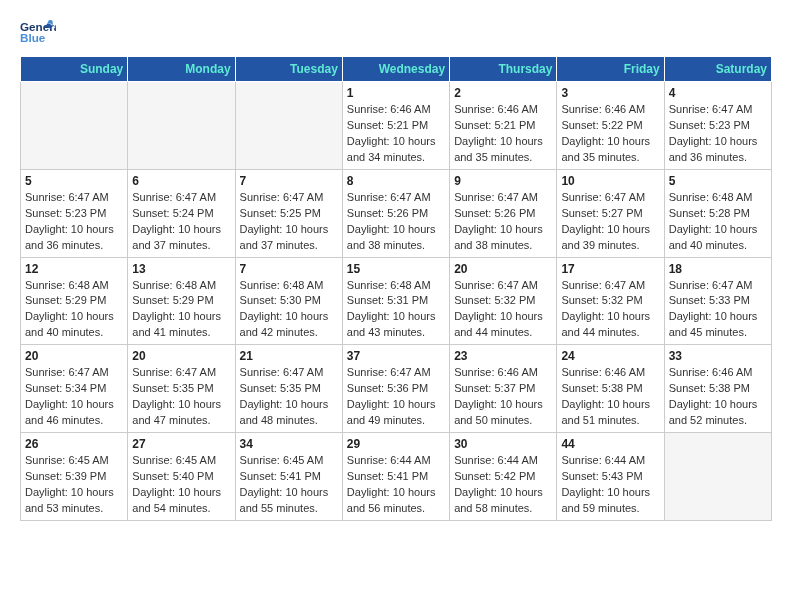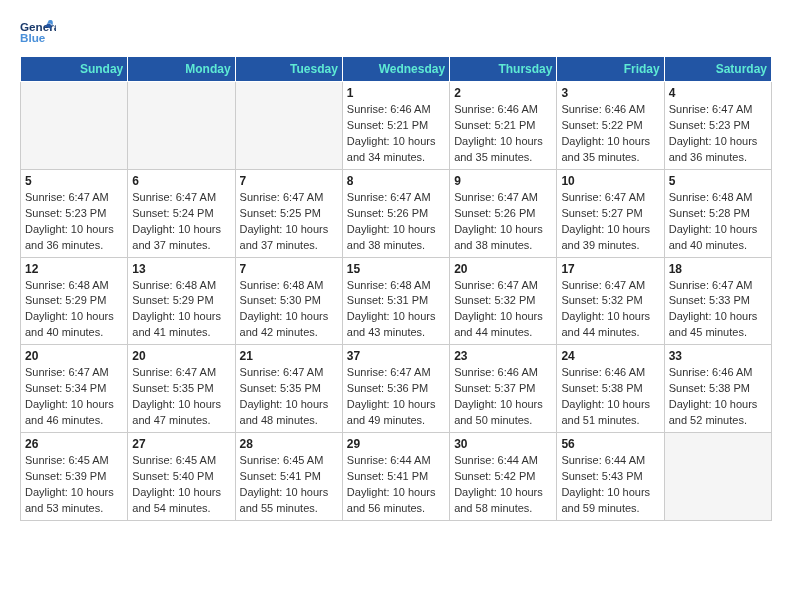--- a/index.html
+++ b/index.html
@@ -228,32 +228,32 @@
         <tr>
           <td>
             <span class="day-num">26</span>
             <div class="day-info">Sunrise: 6:45 AM<br>Sunset: 5:39 PM<br>Daylight: 10 hours<br>and 53 minutes.</div>
           </td>
           <td>
             <span class="day-num">27</span>
             <div class="day-info">Sunrise: 6:45 AM<br>Sunset: 5:40 PM<br>Daylight: 10 hours<br>and 54 minutes.</div>
           </td>
           <td>
-            <span class="day-num">28</span>
+            <span class="day-num">34</span>
             <div class="day-info">Sunrise: 6:45 AM<br>Sunset: 5:41 PM<br>Daylight: 10 hours<br>and 55 minutes.</div>
           </td>
           <td>
             <span class="day-num">29</span>
             <div class="day-info">Sunrise: 6:44 AM<br>Sunset: 5:41 PM<br>Daylight: 10 hours<br>and 56 minutes.</div>
           </td>
           <td>
             <span class="day-num">30</span>
             <div class="day-info">Sunrise: 6:44 AM<br>Sunset: 5:42 PM<br>Daylight: 10 hours<br>and 58 minutes.</div>
           </td>
           <td>
-            <span class="day-num">56</span>
+            <span class="day-num">44</span>
             <div class="day-info">Sunrise: 6:44 AM<br>Sunset: 5:43 PM<br>Daylight: 10 hours<br>and 59 minutes.</div>
           </td>
           <td class="empty"></td>
         </tr>
       </tbody>
   </table>
 </div>
 
 </body></html>

